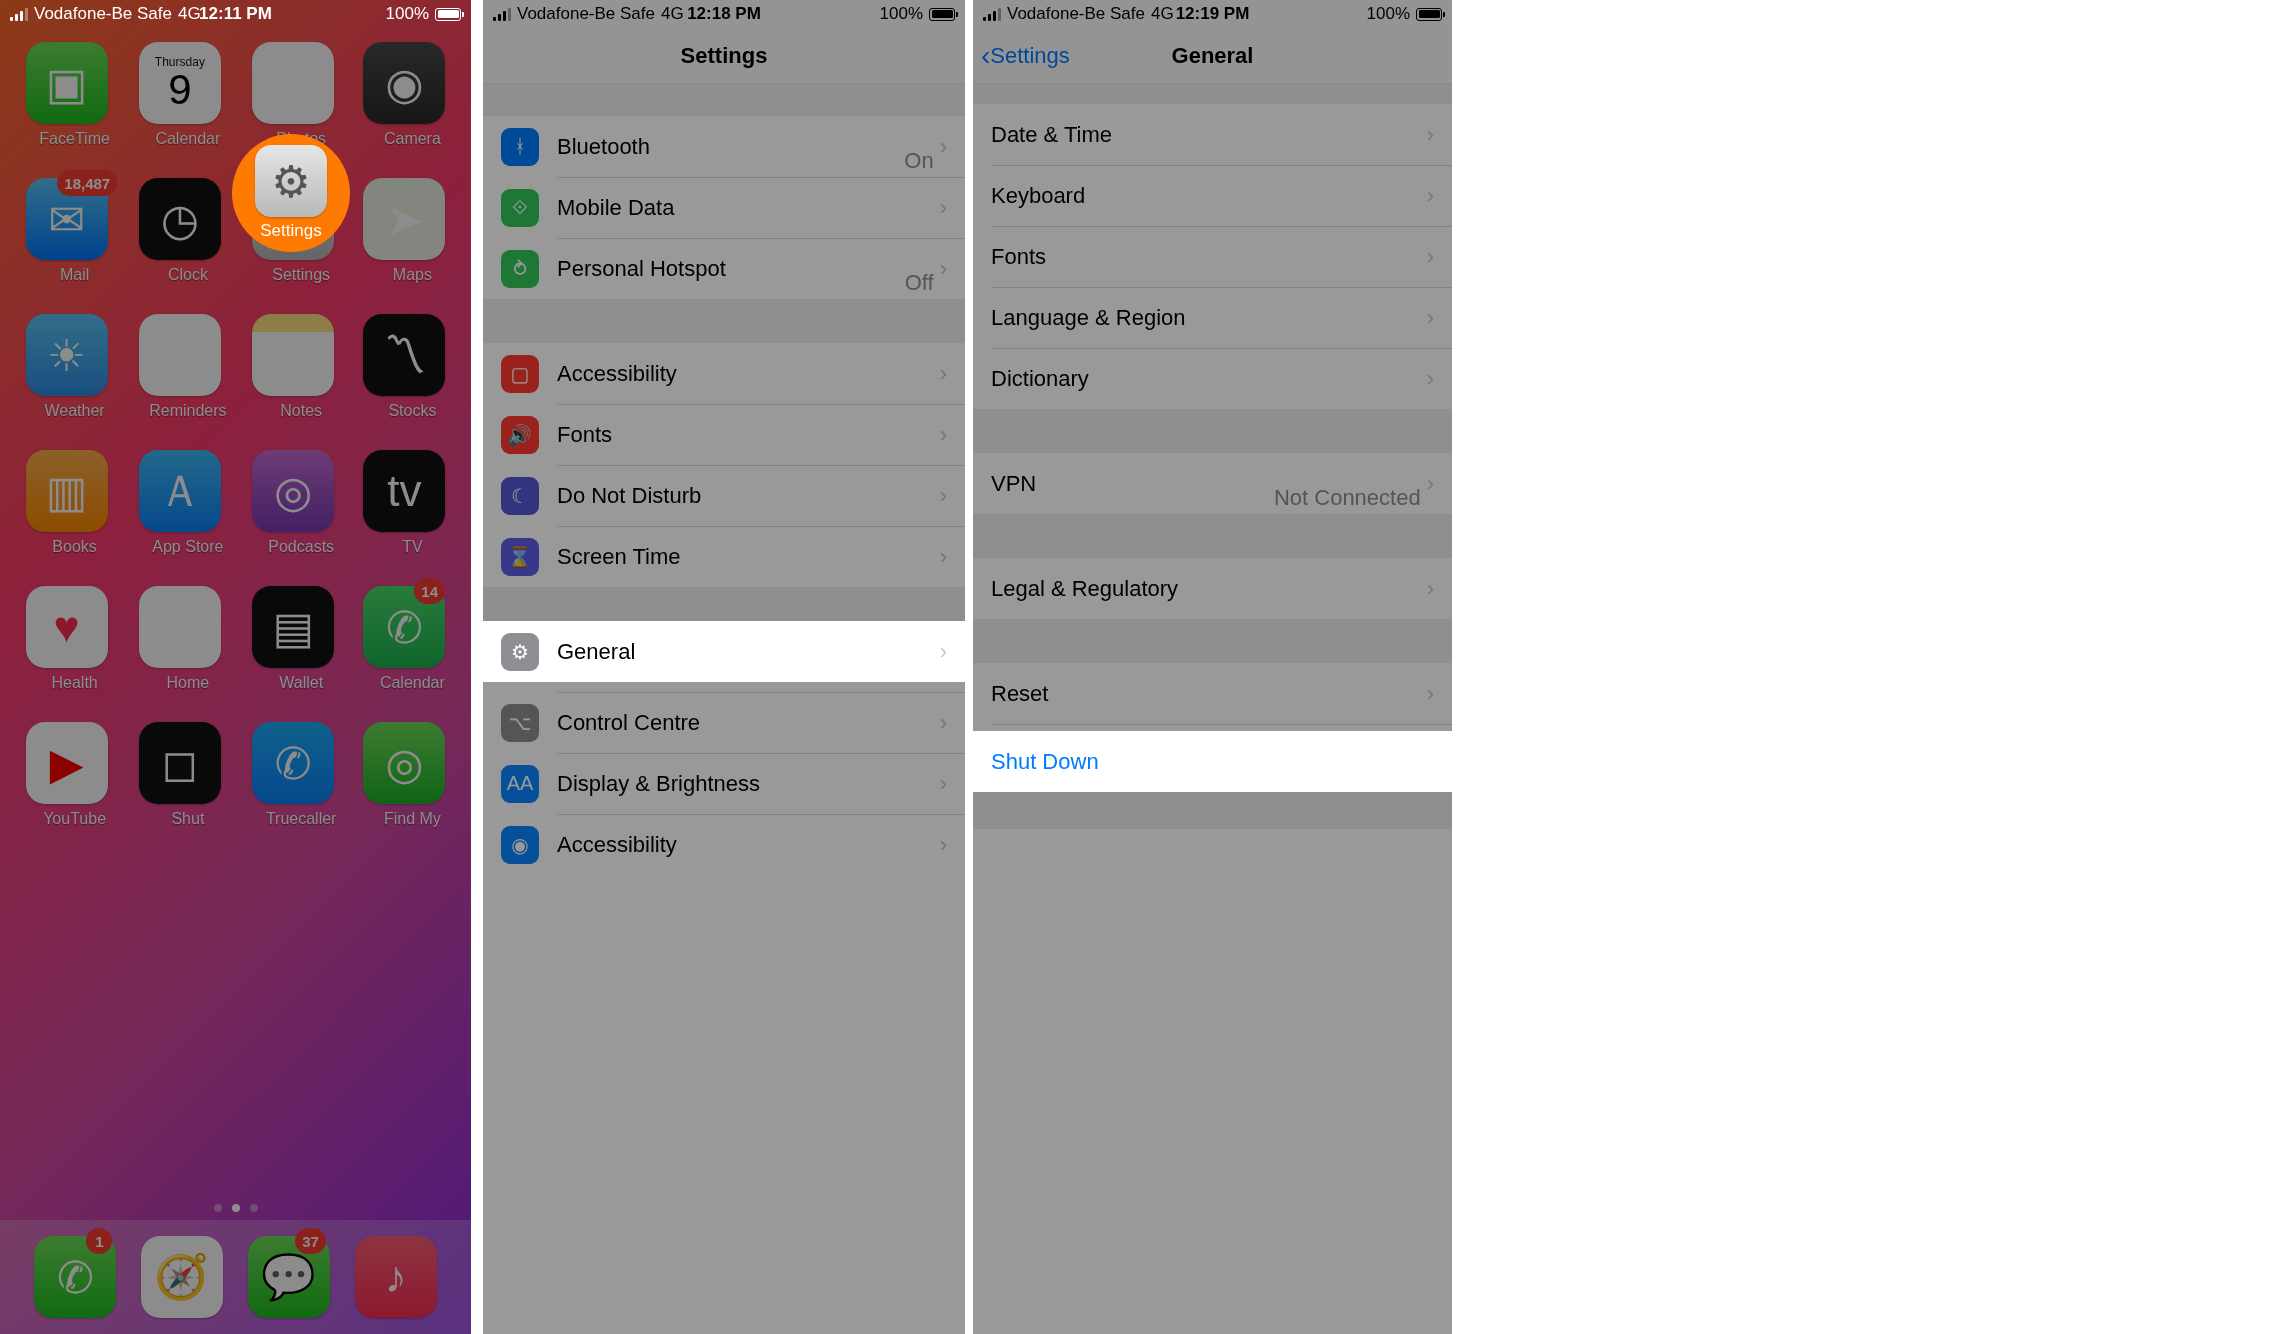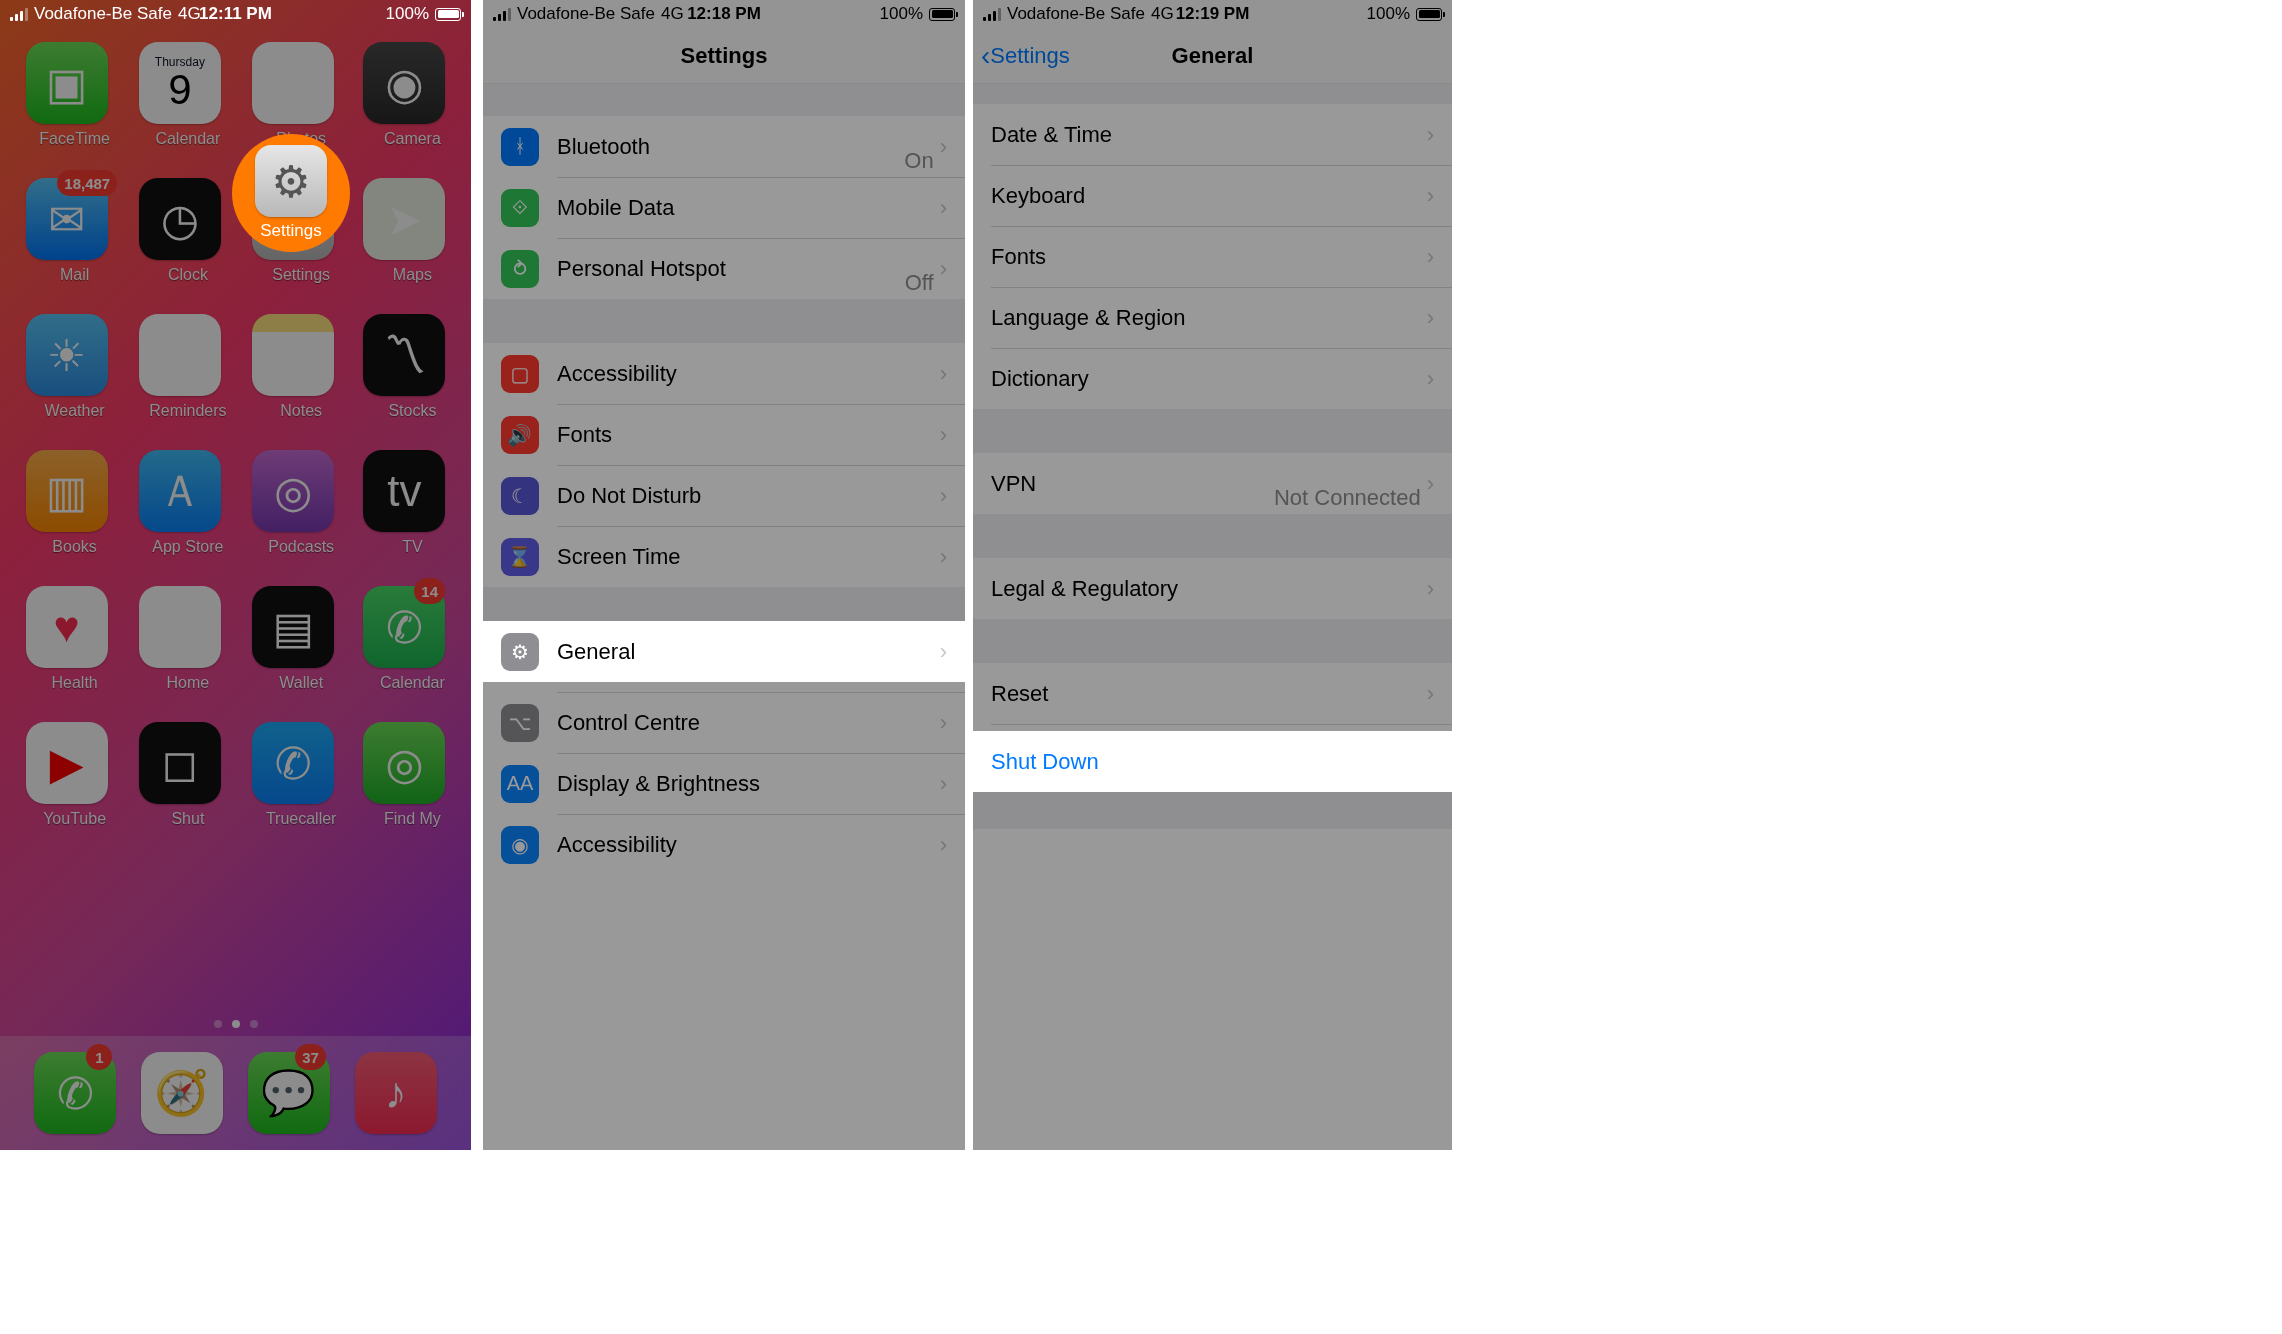--- a/index.html
+++ b/index.html
@@ -1,17 +1,17 @@
 <!DOCTYPE html>
 <html><head>
 <meta charset="utf-8">
 <style>
   * { margin: 0; padding: 0; box-sizing: border-box; font-family: -apple-system, "Helvetica Neue", Arial, sans-serif; }
   body { background: #fff; width: 2282px; height: 1334px; display: flex; }
-  .phone { position: relative; height: 1150px; overflow: hidden; }
+  .phone { position: relative; height: 1334px; overflow: hidden; }
   .p1 { width: 471px; }
   .p2 { width: 482px; margin-left: 12px; }
   .p3 { width: 479px; margin-left: 8px; }
 
   
   .status { height: 28px; display:flex; align-items:center; padding: 0 10px; font-size:17px; justify-content:space-between; position:relative; z-index:5; }
   .p1 .status { color:#fff; }
   .p2 .status, .p3 .status { color:#000; background:#f7f7f7; }
   .status .left, .status .right { display:flex; align-items:center; gap:6px; }
   .status .center { position:absolute; left:0; right:0; text-align:center; font-weight:600; pointer-events:none;}

